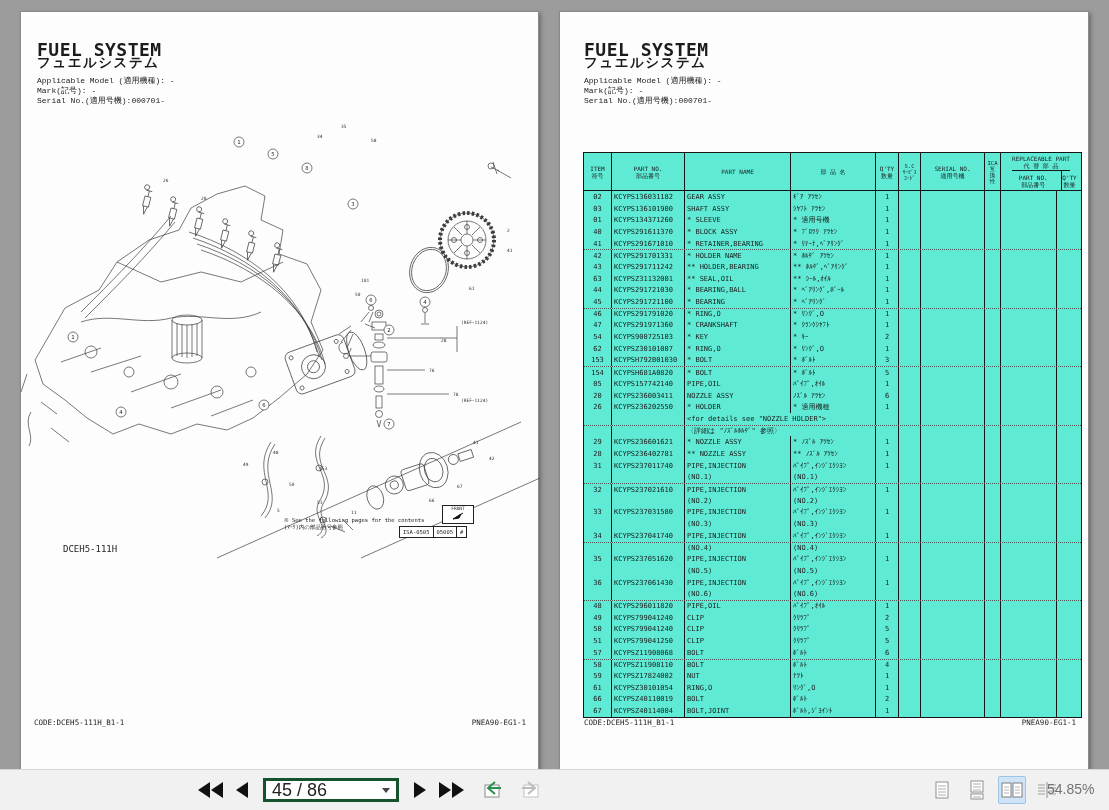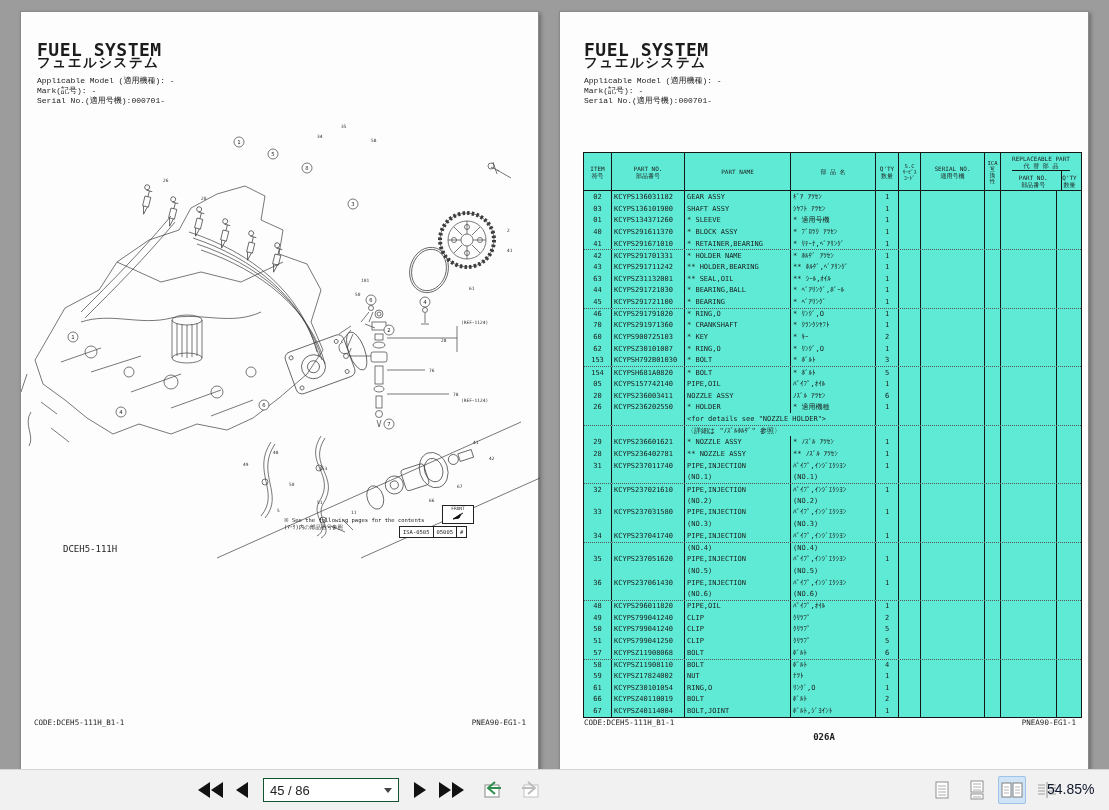--- a/index.html
+++ b/index.html
@@ -55,29 +55,29 @@
   .trow.note .c-nm{overflow:visible;border-right-color:transparent;z-index:2;}
 
   
   #toolbar{position:absolute;left:0;bottom:0;width:1109px;height:40px;background:#f1f1f1;border-top:1px solid #d6d6d6;
            font-family:"Liberation Sans","DejaVu Sans",sans-serif;}
   .nav{position:absolute;left:196px;top:5px;height:30px;display:flex;align-items:center;gap:9px;}
   .navbtn{display:flex;align-items:center;cursor:pointer;padding:2px;}
   .tri{width:0;height:0;border-top:8px solid transparent;border-bottom:8px solid transparent;}
   .tl{border-right:12px solid #111;} .tr{border-left:12px solid #111;}
   .dbl{display:flex;gap:1px;}
-  #page-box{width:136px;height:24px;background:#fff;border:1px solid #14532d;display:flex;align-items:center;
-            font-size:13px;color:#222;padding:0 6px;box-sizing:border-box;margin:0 4px;}
+  #page-box{width:136px;height:24px;background:#fff;border:3px solid #14532d;display:flex;align-items:center;
+            font-size:18px;color:#222;padding:0 6px;box-sizing:border-box;margin:0 4px;}
   #page-box .val{flex:1;}
   #page-box .caret{width:0;height:0;border-left:4px solid transparent;border-right:4px solid transparent;border-top:5px solid #444;}
   .viewbtn{margin-left:4px;}
   .layouts{position:absolute;left:928px;top:6px;display:flex;gap:7px;align-items:center;}
   .laybtn{width:26px;height:26px;display:flex;align-items:center;justify-content:center;border:1px solid transparent;border-radius:2px;cursor:pointer;}
   .laybtn.sel{background:#cfe4f7;border-color:#9dc3e6;}
-  #zoom-label{position:absolute;left:1047px;top:11px;width:60px;overflow:hidden;font-size:14px;color:#0f172a;white-space:nowrap;}
+  #zoom-label{position:absolute;left:1047px;top:11px;width:60px;overflow:hidden;font-size:14px;color:#737373;white-space:nowrap;}
 </style>
 </head>
 <body>
 
 <div class="page" id="page-left">
   <div class="title-en hl">FUEL SYSTEM</div>
   <div class="title-jp hl">フュエルシステム</div>
   <div class="meta hl"><span>Applicable Model (適用機種): -</span><br><span>Mark(記号): -</span><br><span>Serial No.(適用号機):000701-</span></div>
 
   <svg id="diagram" width="519" height="450" viewBox="0 0 519 450">
@@ -466,34 +466,34 @@
           <div class="c-jp">* ﾘﾝｸﾞ,O</div>
           <div class="c-q">1</div>
           <div class="c-sc"></div>
           <div class="c-se"></div>
           <div class="c-ic"></div>
           <div class="c-rp"></div>
           <div class="c-rq"></div>
         </div>
 
         <div class="grid trow">
-          <div class="c-it">70</div>
+          <div class="c-it">47</div>
           <div class="c-pn">KCYPS291971360</div>
           <div class="c-nm">* CRANKSHAFT</div>
           <div class="c-jp">* ｸﾗﾝｸｼﾔﾌﾄ</div>
           <div class="c-q">1</div>
           <div class="c-sc"></div>
           <div class="c-se"></div>
           <div class="c-ic"></div>
           <div class="c-rp"></div>
           <div class="c-rq"></div>
         </div>
 
         <div class="grid trow">
-          <div class="c-it">60</div>
+          <div class="c-it">54</div>
           <div class="c-pn">KCYPS900725103</div>
           <div class="c-nm">* KEY</div>
           <div class="c-jp">* ｷｰ</div>
           <div class="c-q">2</div>
           <div class="c-sc"></div>
           <div class="c-se"></div>
           <div class="c-ic"></div>
           <div class="c-rp"></div>
           <div class="c-rq"></div>
         </div>
@@ -910,21 +910,20 @@
           <div class="c-sc"></div>
           <div class="c-se"></div>
           <div class="c-ic"></div>
           <div class="c-rp"></div>
           <div class="c-rq"></div>
         </div>
       </div>
   </div>
 
   <div class="footer-code">CODE:DCEH5-111H_B1-1</div>
-  <div class="footer-page">026A</div>
   <div class="footer-doc">PNEA90-EG1-1</div>
 </div>
 
 <div id="toolbar">
   <div class="nav">
     <div class="navbtn dbl">
         <span class="tri tl"></span>
         <span class="tri tl"></span>
       </div>
     <div class="navbtn">

